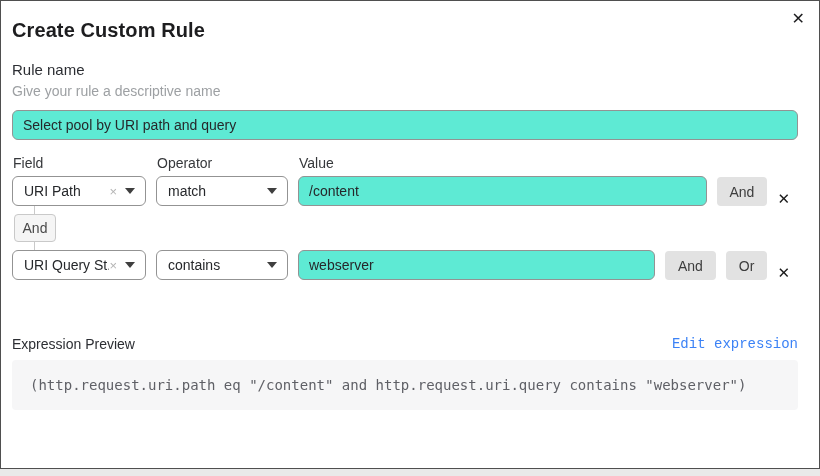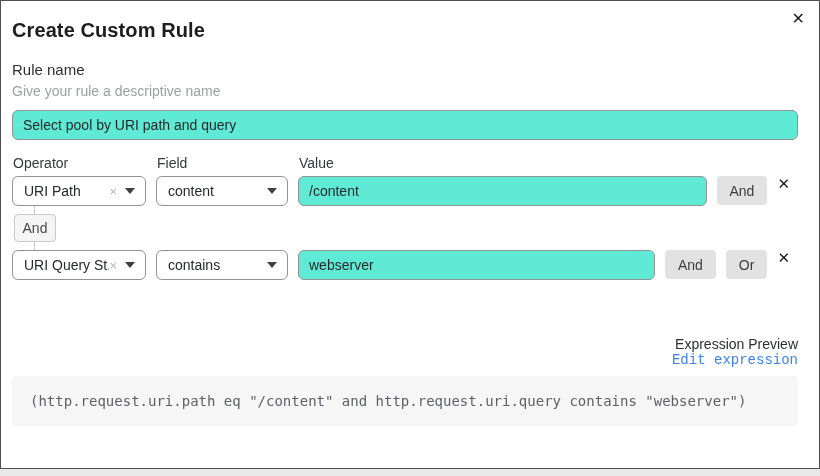--- a/index.html
+++ b/index.html
@@ -40,21 +40,21 @@
     font-family:inherit; background:#5eead4; outline:none;
   }
   .rule-input { margin-top:10px; }
   .section-heading { margin-top:42px; font-size:15px; line-height:18px; font-weight:700; color:#2c2e33; }
   .cond-labels {
     display:grid; grid-template-columns:134px 132px 1fr;
     column-gap:10px; margin-top:15px;
     font-size:14px; line-height:16px; color:#36383b;
   }
   .cond-labels div { padding-left:1px; }
-  .cond-row { display:flex; align-items:flex-start; gap:10px; margin-top:5px; height:30px; }
+  .cond-row { display:flex; align-items:flex-end; gap:10px; margin-top:5px; height:30px; }
   .select {
     box-sizing:border-box; height:30px;
     border:1px solid #939393; border-radius:6px;
     background:#fff; display:flex; align-items:center;
     padding:0 10px 0 11px; font-size:14px; color:#26282b;
     cursor:pointer; flex-shrink:0;
   }
   .select.field { width:134px; }
   .select.op { width:132px; }
   .sel-text { white-space:nowrap; overflow:hidden; }
@@ -80,21 +80,21 @@
     color:#1a1a1a; cursor:pointer; font-family:inherit;
   }
   .v-line { width:1px; height:8px; background:#c9c9c9; margin-left:22px; }
   .and-badge {
     box-sizing:border-box; margin-left:2px;
     width:42px; height:28px;
     background:#f5f5f5; border:1px solid #c9c9c9; border-radius:4px;
     display:flex; align-items:center; justify-content:center;
     font-size:14px; color:#4a4a4a; cursor:pointer;
   }
-  .expr-header { display:flex; justify-content:space-between; align-items:flex-end; margin-top:56px;flex-direction:column; }
+  .expr-header { display:flex; justify-content:space-between; align-items:center; margin-top:56px; }
   .expr-label { font-size:14px; color:#2c2e33; }
   .edit-link { font-size:14px; color:#3b82f6; text-decoration:none; cursor:pointer;font-family:Liberation Mono, monospace; }
   .code-block {
     box-sizing:border-box; margin-top:8px; height:50px;
     background:#f6f6f7; border-radius:4px;
     display:flex; align-items:center; padding:0 18px;
   }
   .code-block code {
     font-family:"DejaVu Sans Mono","Liberation Mono",monospace;
     font-size:14px; color:#5f6066; white-space:pre;
@@ -107,33 +107,33 @@
 
   <h1 class="title">Create Custom Rule</h1>
   <button class="close-btn">✕</button>
 
   <div class="field-label">Rule name</div>
   <div class="helper">Give your rule a descriptive name</div>
   <input class="text-input rule-input" type="text" value="Select pool by URI path and query" style="">
 
 
   <div class="cond-labels">
+    <div>Field</div>
     <div>Operator</div>
-    <div>Field</div>
     <div>Value</div>
   </div>
 
   <div class="cond-row">
     <div class="select field">
       <span class="sel-text">URI Path</span>
       <span class="clear-x">×</span>
       <span class="caret"></span>
     </div>
     <div class="select op">
-      <span class="sel-text">content</span>
+      <span class="sel-text">match</span>
       <span class="caret"></span>
     </div>
     <input class="text-input value-input" type="text" value="/content" style="">
     <button class="pill-btn">And</button>
     <button class="row-x">✕</button>
   </div>
 
   <div>
     <div class="v-line"></div>
     <div class="and-badge">And</div>

